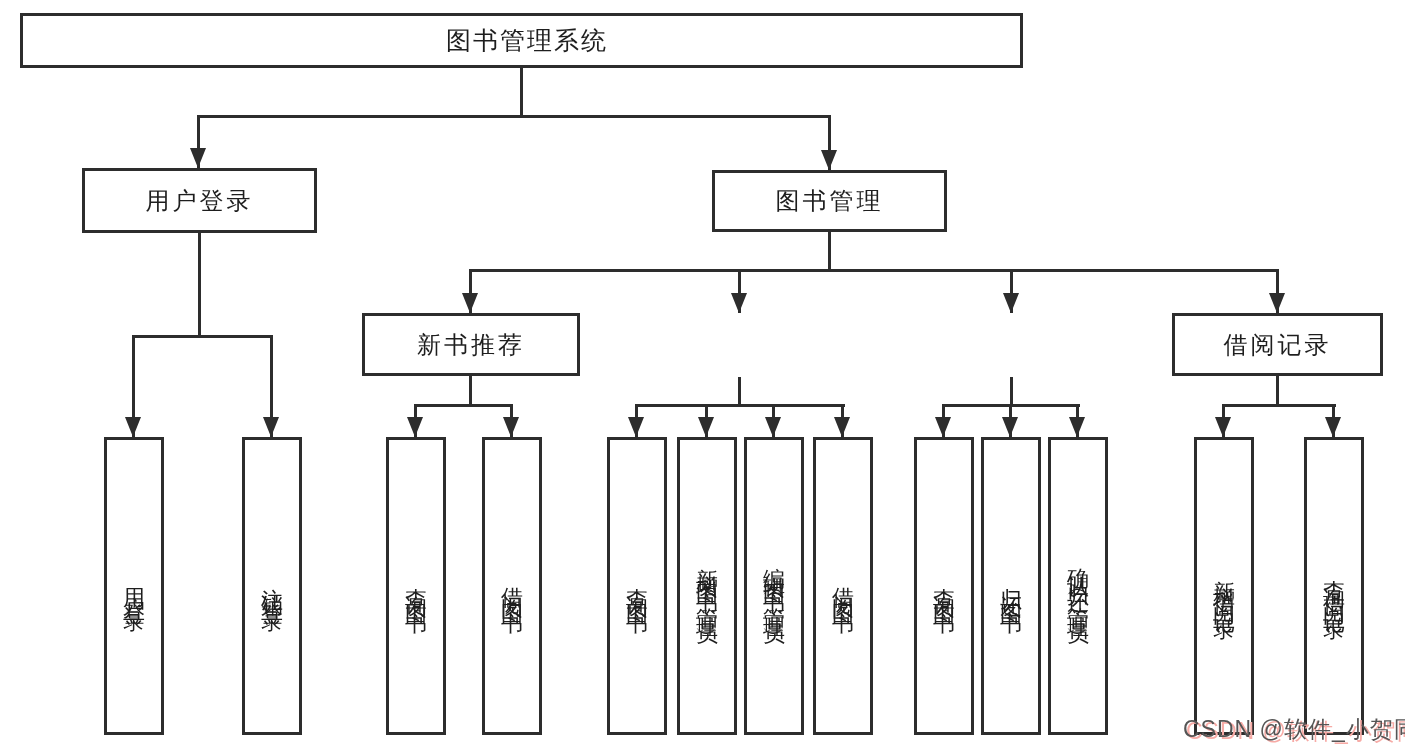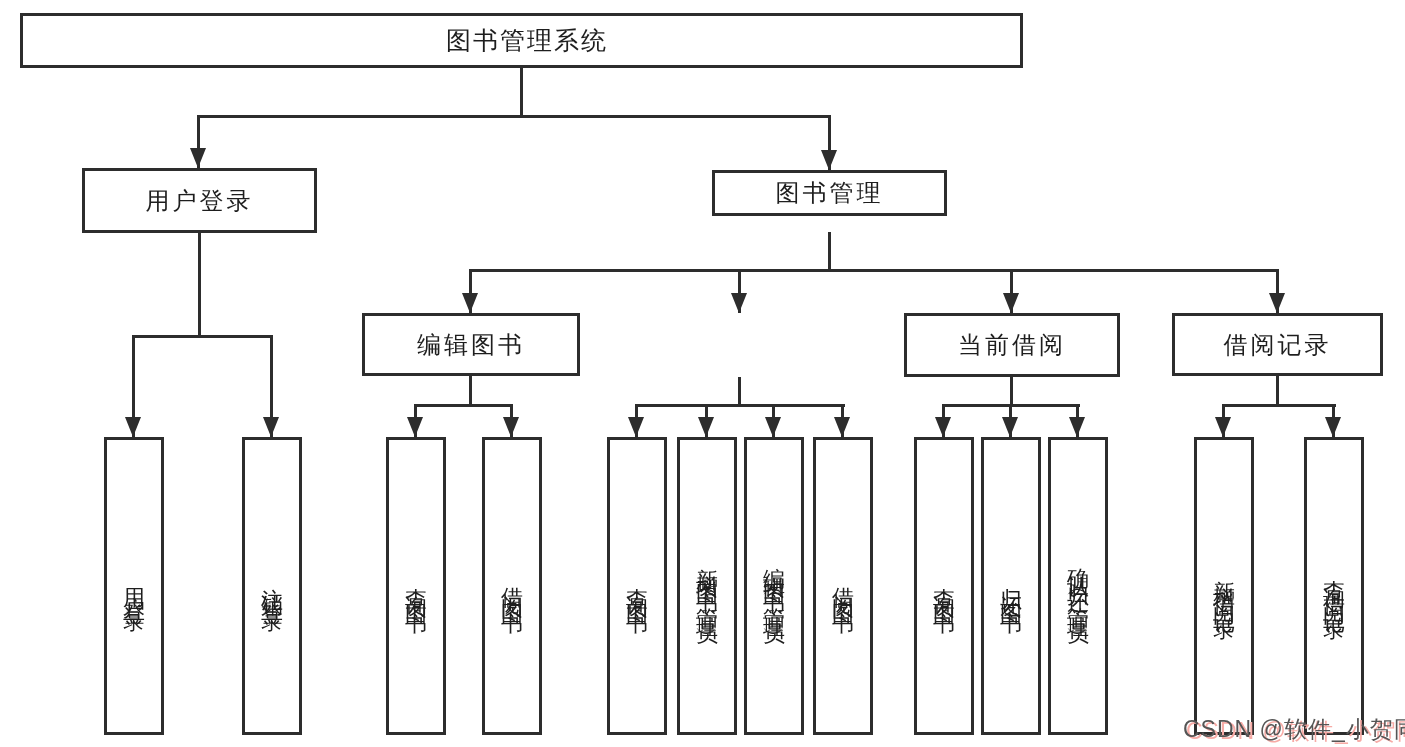--- a/index.html
+++ b/index.html
@@ -48,36 +48,35 @@
 <div id="canvas">
 
   <div class="node root" style="left:20px; top:13px; width:1003px; height:55px;padding-left:11px;">图书管理系统</div>
 
   <div class="vline" style="left:520px; top:68px; height:50px;"></div>
   <div class="hline" style="left:198px; top:115px; width:633px;"></div>
   <div class="arrow" style="left:197px; top:115px; height:53px;"></div>
   <div class="arrow" style="left:828px; top:115px; height:55px;"></div>
 
   <div class="node" style="left:82px; top:168px; width:235px; height:65px;">用户登录</div>
-  <div class="node" style="left:712px; top:170px; width:235px; height:46px;">图书管理</div>
+  <div class="node" style="left:712px; top:170px; width:235px; height:62px;">图书管理</div>
 
   <div class="vline" style="left:198px; top:233px; height:105px;"></div>
   <div class="hline" style="left:133px; top:335px; width:139px;"></div>
   <div class="arrow" style="left:132px; top:335px; height:102px;"></div>
   <div class="arrow" style="left:270px; top:335px; height:102px;"></div>
 
   <div class="vline" style="left:828px; top:232px; height:40px;"></div>
   <div class="hline" style="left:470px; top:269px; width:808px;"></div>
   <div class="arrow" style="left:469px; top:269px; height:44px;"></div>
   <div class="arrow" style="left:738px; top:269px; height:44px;"></div>
   <div class="arrow" style="left:1010px; top:269px; height:44px;"></div>
   <div class="arrow" style="left:1276px; top:269px; height:44px;"></div>
 
-  <div class="node" style="left:362px; top:313px; width:218px; height:63px;">编辑图书</div>
-  <div class="node" style="left:904px; top:313px; width:216px; height:64px;">当前借阅</div>
+  <div class="node" style="left:362px; top:313px; width:218px; height:63px;">新书推荐</div>
   <div class="node" style="left:1172px; top:313px; width:211px; height:63px;">借阅记录</div>
 
   <div class="vline" style="left:469px; top:376px; height:31px;"></div>
   <div class="hline" style="left:415px; top:404px; width:98px;"></div>
   <div class="arrow" style="left:414px; top:404px; height:33px;"></div>
   <div class="arrow" style="left:510px; top:404px; height:33px;"></div>
 
   <div class="vline" style="left:738px; top:377px; height:30px;"></div>
   <div class="hline" style="left:636px; top:404px; width:209px;"></div>
   <div class="arrow" style="left:635px; top:404px; height:33px;"></div>

